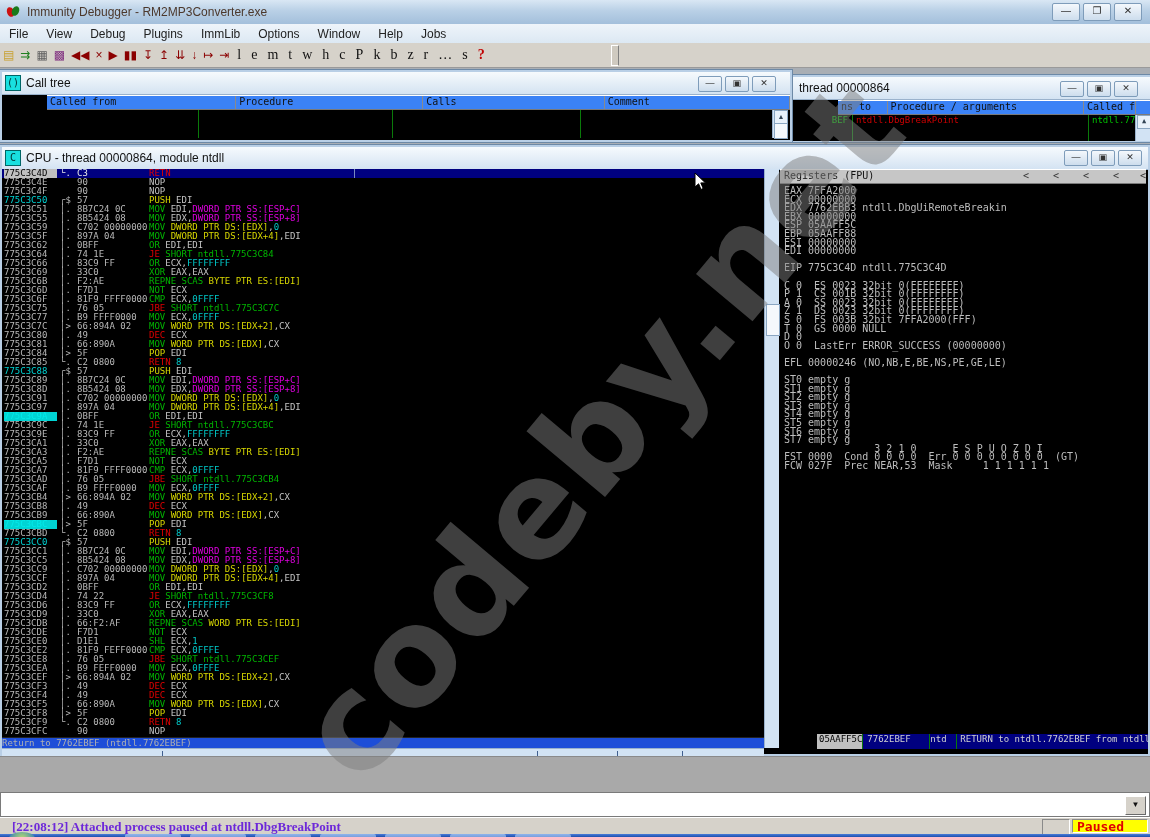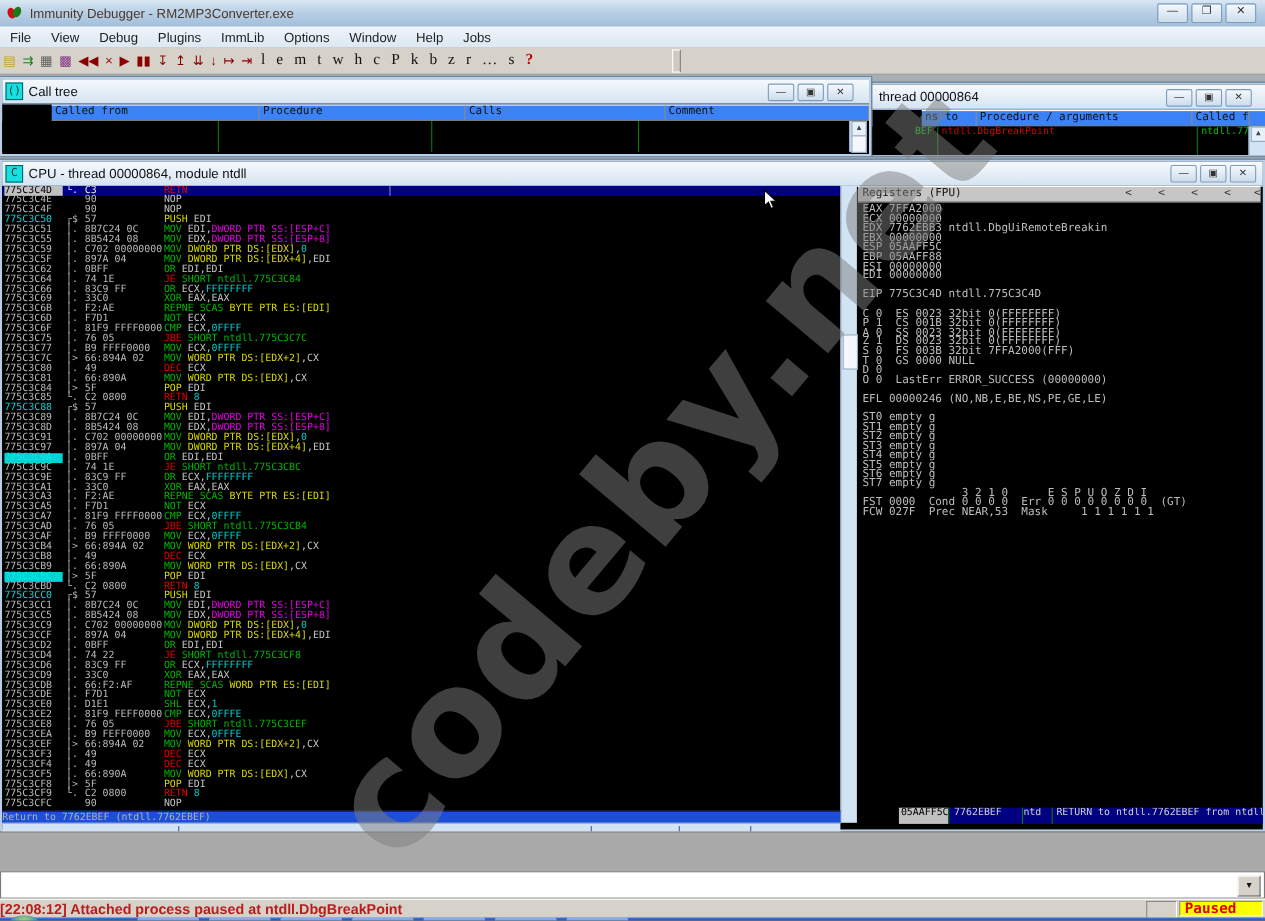--- a/index.html
+++ b/index.html
@@ -85,21 +85,21 @@
   .sf-rest{background:#000080;color:#d0d0d0;flex:1;display:flex;}
   .sf-val{width:62px;padding-left:4px;border-left:1px solid #0a7a0a;}
   .sf-mod{width:26px;overflow:hidden;border-left:1px solid #0a7a0a;}
   .sf-comm{flex:1;border-left:1px solid #0a7a0a;padding-left:3px;overflow:hidden;}
   
   .grayband{position:absolute;left:0;top:756px;width:1150px;height:36px;background:#a9a9a9;border-top:1px solid #8a8a8a;}
   .combobox{position:absolute;left:0;top:792px;width:1150px;height:25px;background:#fff;border:1px solid #7a7a7a;box-sizing:border-box;}
   .combo-btn{position:absolute;right:3px;top:3px;width:19px;height:17px;background:#d6d2ca;border:1px solid;
     border-color:#fff #6a6a6a #6a6a6a #fff;font-size:8px;text-align:center;line-height:16px;color:#111;}
   .statusbar{position:absolute;left:0;top:817px;width:1150px;height:17px;background:#d6d2ca;border-top:1px solid #fff;}
-  .status-msg{position:absolute;left:0;top:1px;font-family:Liberation Sans, sans-serif;font-weight:bold;font-size:13px;color:#b91c1c;white-space:pre;}
+  .status-msg{position:absolute;left:12px;top:1px;font-family:Liberation Serif, serif;font-weight:bold;font-size:13px;color:#6d28d9;white-space:pre;}
   .status-sep{position:absolute;left:1042px;top:1px;width:26px;height:14px;border:1px solid;border-color:#8a8a8a #fff #fff #8a8a8a;}
   .status-state{position:absolute;left:1072px;top:1px;width:76px;height:14px;border:1px solid;border-color:#8a8a8a #fff #fff #8a8a8a;
     font-family:"DejaVu Sans Mono",monospace;font-weight:bold;font-size:13px;line-height:14px;padding-left:4px;box-sizing:border-box;}
   .taskbar{position:absolute;left:0;top:834px;width:1150px;height:3px;background:linear-gradient(#4a7cd8,#1e4fae);overflow:visible;}
   .tb-btn{position:absolute;top:0;height:3px;width:56px;background:rgba(200,225,255,.55);border-radius:2px 2px 0 0;}
   .tb-orb{position:absolute;left:9px;top:-2px;width:26px;height:6px;border-radius:50% 50% 0 0/100% 100% 0 0;
     background:radial-gradient(circle at 50% 120%,#bfe06a,#2a7ac0);}
   
   .watermark{position:absolute;left:150px;top:80px;width:900px;height:700px;display:flex;align-items:center;justify-content:center;
     transform:rotate(-50deg);font-family:"DejaVu Sans",sans-serif;font-weight:bold;font-size:135px;

